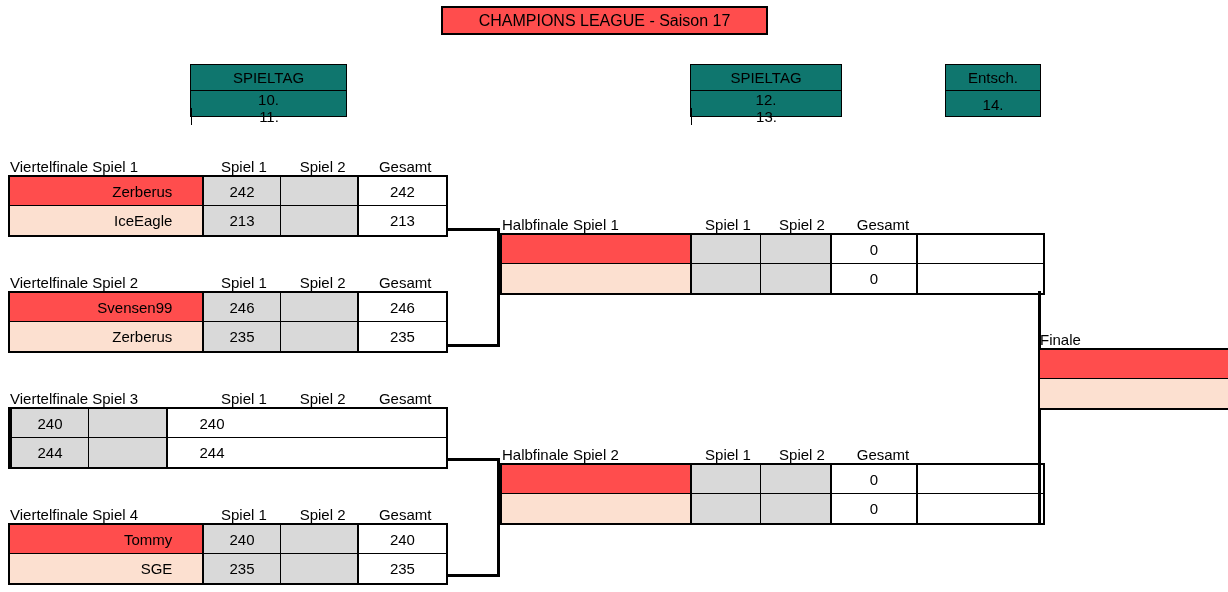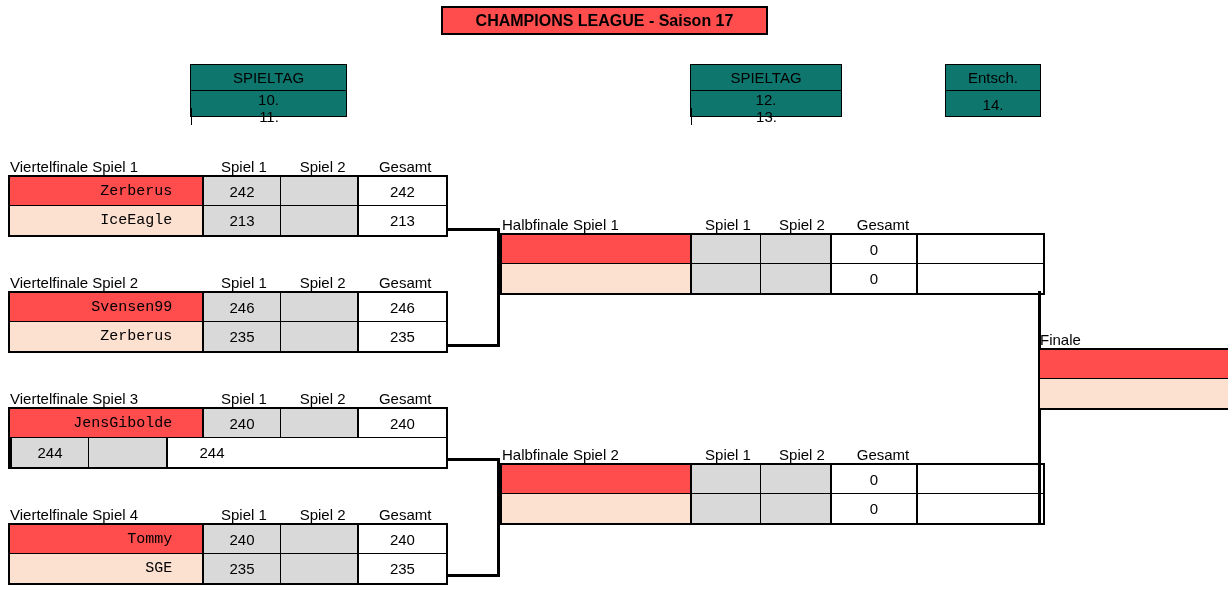--- a/index.html
+++ b/index.html
@@ -15,21 +15,21 @@
 
   
   .title-banner{
     position:absolute;
     left:441px;top:6px;
     width:327px;height:29px;
     background:#ff4d4d;
     border:2px solid #000;
     box-sizing:border-box;
     display:flex;align-items:center;justify-content:center;
-    font-size:16px;font-weight:bold;
+    font-size:16px;font-weight:normal;
     letter-spacing:0px;
     color:#000;
   }
 
   
   .daybox{position:absolute;border:1px solid #000;box-sizing:border-box;background:#0f766e;}
   .daybox .dayhead{
     height:26px;display:flex;align-items:center;justify-content:center;
     font-size:15px;border-bottom:1px solid #000;box-sizing:border-box;
   }
@@ -54,21 +54,21 @@
   .match .grid{display:flex;flex-direction:column;border:2px solid #000;box-sizing:border-box;}
   .match .row{display:flex;height:29px;box-sizing:border-box;}
   .match .row.top{border-bottom:1px solid #000;}
   .cell{
     box-sizing:border-box;
     display:flex;align-items:center;
     font-size:15px;
     overflow:hidden;
     white-space:nowrap;
   }
-  .cell.name{justify-content:flex-end;padding-right:30px;font-family:Liberation Mono, monospace;}
+  .cell.name{justify-content:flex-end;padding-right:30px;}
   .cell.num{justify-content:center;background:#d9d9d9;border-left:2px solid #000;}
   .cell.num.inner{border-left:1px solid #000;}
   .cell.total{justify-content:center;background:#fff;border-left:2px solid #000;}
   .cell.blank{background:#fff;border-left:2px solid #000;}
   .row.top .cell.name{background:#ff4d4d;}
   .row.bot .cell.name{background:#fce0d0;}
 
   
   .qf{width:440px;}
   .qf .h-name{width:196px;}
@@ -186,21 +186,20 @@
 
   <div class="match qf" id="qf3">
     <div class="hdr">
       <div class="h-name">Viertelfinale Spiel 3</div>
       <div class="h-col c1">Spiel 1</div>
       <div class="h-col c2">Spiel 2</div>
       <div class="h-col c3">Gesamt</div>
     </div>
     <div class="grid">
       <div class="row top">
-        <div class="cell name">JensGibolde</div>
         <div class="cell num">240</div>
         <div class="cell num inner"></div>
         <div class="cell total">240</div>
       </div>
       <div class="row bot">
         <div class="cell num">244</div>
         <div class="cell num inner"></div>
         <div class="cell total">244</div>
       </div>
     </div>

